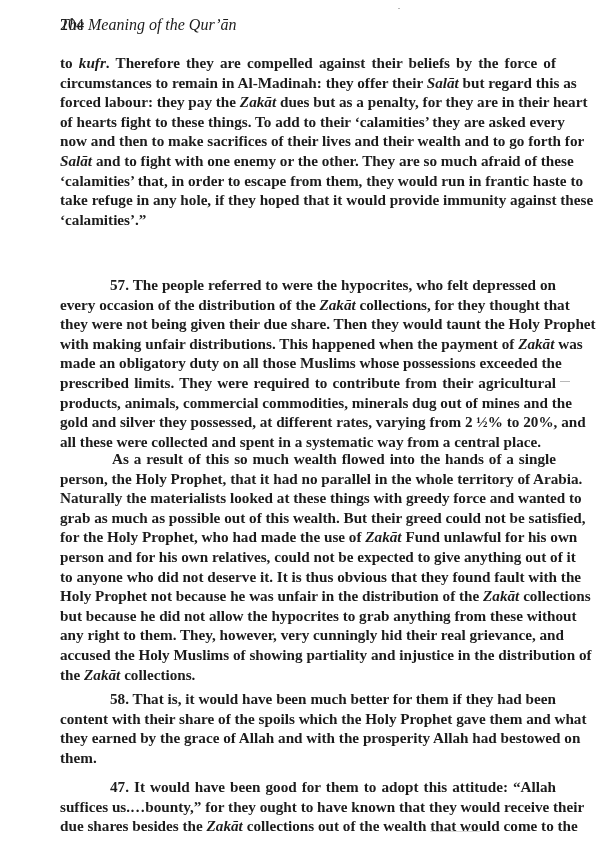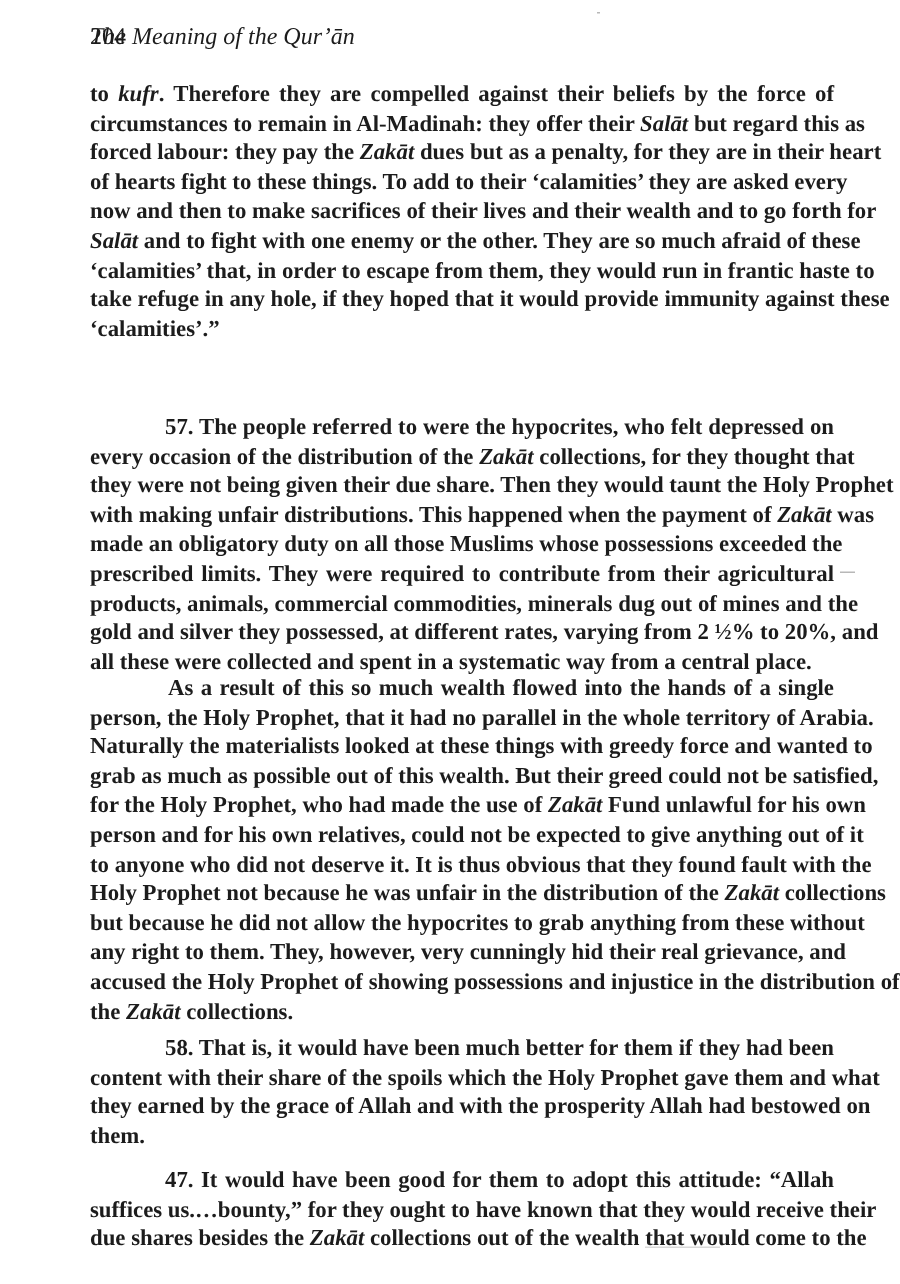--- a/index.html
+++ b/index.html
@@ -60,21 +60,21 @@
       <span class="line indent2">As a result of this so much wealth flowed into the hands of a single</span>
       <span class="line">person, the Holy Prophet, that it had no parallel in the whole territory of Arabia.</span>
       <span class="line">Naturally the materialists looked at these things with greedy force and wanted to</span>
       <span class="line">grab as much as possible out of this wealth. But their greed could not be satisfied,</span>
       <span class="line">for the Holy Prophet, who had made the use of <i>Zakāt</i> Fund unlawful for his own</span>
       <span class="line">person and for his own relatives, could not be expected to give anything out of it</span>
       <span class="line">to anyone who did not deserve it. It is thus obvious that they found fault with the</span>
       <span class="line">Holy Prophet not because he was unfair in the distribution of the <i>Zakāt</i> collections</span>
       <span class="line">but because he did not allow the hypocrites to grab anything from these without</span>
       <span class="line">any right to them. They, however, very cunningly hid their real grievance, and</span>
-      <span class="line">accused the Holy Prophet of showing possessions and injustice in the distribution of</span>
+      <span class="line">accused the Holy Muslims of showing partiality and injustice in the distribution of</span>
       <span class="line last">the <i>Zakāt</i> collections.</span>
     </div>
   <div class="para" style="top:653px;">
       <span class="line indent">58. That is, it would have been much better for them if they had been</span>
       <span class="line">content with their share of the spoils which the Holy Prophet gave them and what</span>
       <span class="line">they earned by the grace of Allah and with the prosperity Allah had bestowed on</span>
       <span class="line last">them.</span>
     </div>
   <div class="para" style="top:741px;">
       <span class="line indent">47. It would have been good for them to adopt this attitude: “Allah</span>

